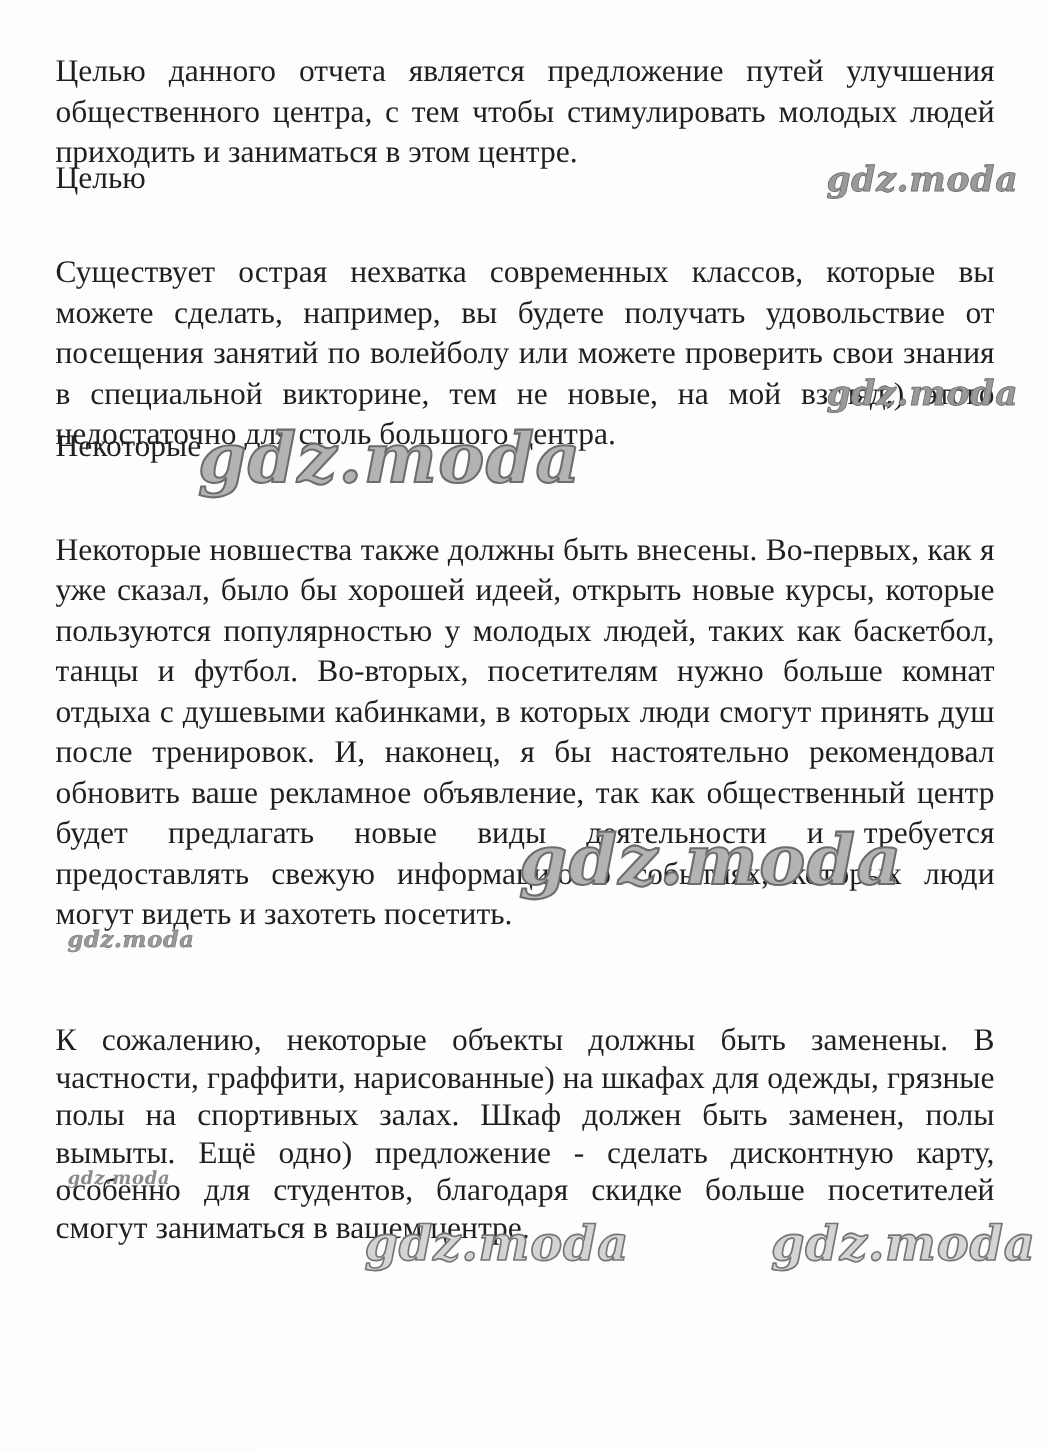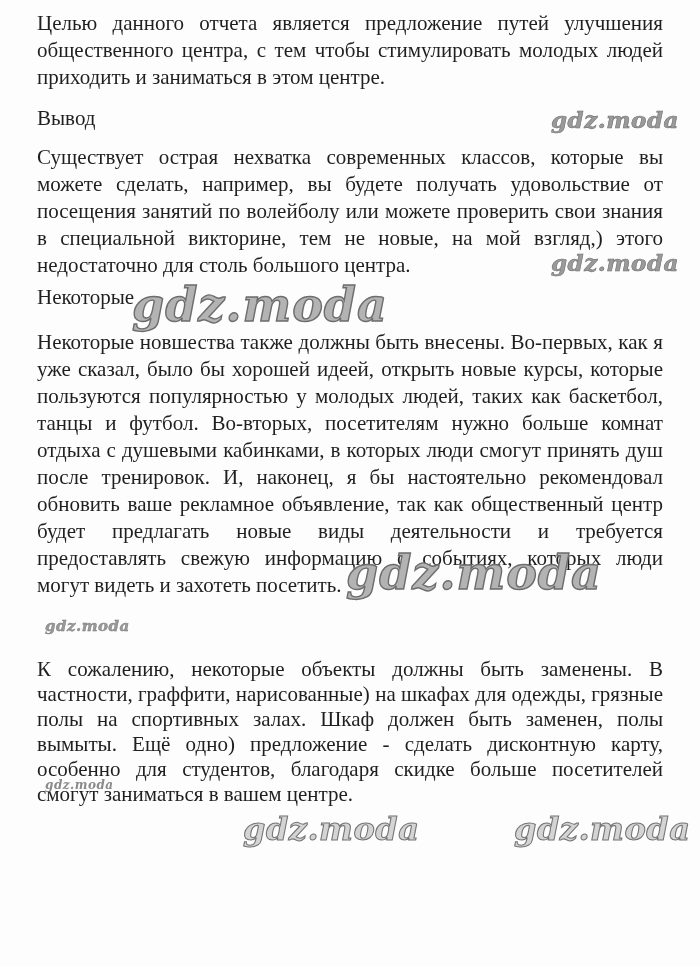--- a/index.html
+++ b/index.html
@@ -20,20 +20,21 @@
     position: absolute;
     left: 37px;
     width: 626px;
     margin: 0;
     font-size: 21px;
     line-height: 27px;
     font-weight: 400;
   }
   .para {
     text-align: justify;
+    margin-top: 24px;
   }
   .para-tight {
     line-height: 25px;
   }
   .heading {
     font-size: 21px;
     line-height: 27px;
   }
   
   .wm {
@@ -52,21 +53,21 @@
   .wm-lg { font-size: 32px; color: #d4d4d4; -webkit-text-stroke: 1.1px #757575; }
   .wm-xl { font-size: 46px; color: #b3b3b3; -webkit-text-stroke: 1.4px #6d6d6d; letter-spacing: 1px; }
 </style>
 </head>
 <body>
 
 <div class="page">
 
   <p class="para" style="top:10px">Целью данного отчета является предложение путей улучшения общественного центра, с тем чтобы стимулировать молодых людей приходить и заниматься в этом центре.</p>
 
-  <h2 class="heading" style="top:105px">Вывод</h2>
+  <h2 class="heading" style="top:105px">Целью</h2>
 
   <p class="para" style="top:144px">Существует острая нехватка современных классов, которые вы можете сделать, например, вы будете получать удовольствие от посещения занятий по волейболу или можете проверить свои знания в специальной викторине, тем не новые, на мой взгляд,) этого недостаточно для столь большого центра.</p>
 
   <h2 class="heading" style="top:284px">Некоторые</h2>
 
   <p class="para" style="top:329px">Некоторые новшества также должны быть внесены. Во-первых, как я уже сказал, было бы хорошей идеей, открыть новые курсы, которые пользуются популярностью у молодых людей, таких как баскетбол, танцы и футбол. Во-вторых, посетителям нужно больше комнат отдыха с душевыми кабинками, в которых люди смогут принять душ после тренировок. И, наконец, я бы настоятельно рекомендовал обновить ваше рекламное объявление, так как общественный центр будет предлагать новые виды деятельности и требуется предоставлять свежую информацию о событиях, которых люди могут видеть и захотеть посетить.</p>
 
 
   <p class="para para-tight" style="top:657px">К сожалению, некоторые объекты должны быть заменены. В частности, граффити, нарисованные) на шкафах для одежды, грязные полы на спортивных залах. Шкаф должен быть заменен, полы вымыты. Ещё одно) предложение - сделать дисконтную карту, особенно для студентов, благодаря скидке больше посетителей смогут заниматься в вашем центре.</p>
 

